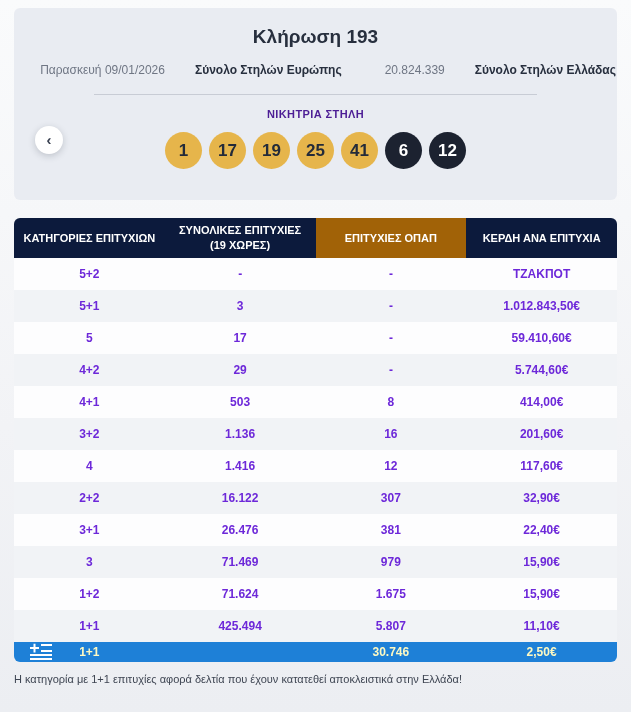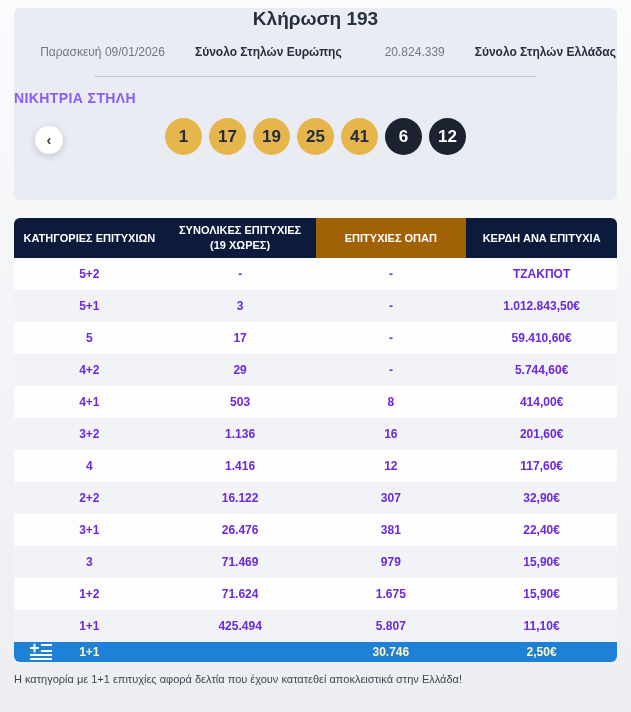--- a/index.html
+++ b/index.html
@@ -14,43 +14,44 @@
 
   
   .draw-card {
     position: relative;
     margin: 8px 14px 0;
     height: 192px;
     background: #e9ecf2;
     border-radius: 6px;
   }
   .draw-title {
-    margin: 0; 
+    margin: 0; padding-top: 18px;
     text-align: center;
     font-size: 19px; font-weight: bold;
     color: #272f3e;
   }
   .meta-row {
     display: flex; justify-content: center; gap: 30px;
     margin-top: 15px;
     font-size: 12px;
   }
   .meta-item { white-space: nowrap; }
   .meta-label { font-weight: bold; color: #272f3e; margin-right: 5px; }
   .meta-value { color: #6f7684; margin-left: 38px; }
   .divider {
     border: none;
     border-top: 1px solid #c8ccd5;
     margin: 17px 80px 0;
   }
   .win-title {
     margin-top: 13px;
-    font-size: 14px; font-weight: bold;
+    text-align: center;
+    font-size: 11px; font-weight: bold;
     letter-spacing: 0.4px;
-    color: #8b5cf6;
+    color: #4c1d95;
   }
   .balls {
     display: flex; justify-content: center; gap: 7px;
     margin-top: 12px;
   }
   .ball {
     width: 37px; height: 37px; border-radius: 50%;
     display: flex; align-items: center; justify-content: center;
     font-size: 17px; font-weight: bold;
   }

